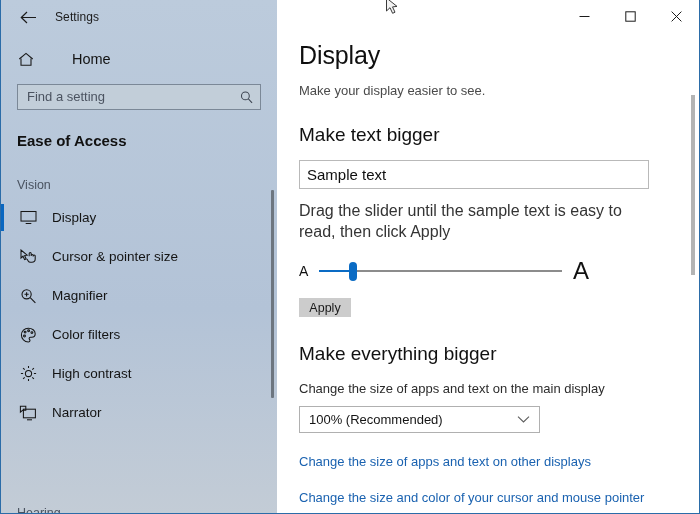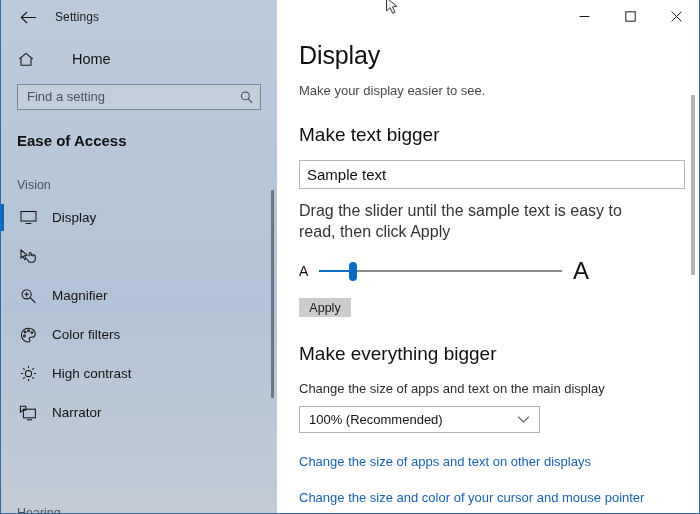--- a/index.html
+++ b/index.html
@@ -220,21 +220,21 @@
 
   .subhead {
     font-size: 19px;
     color: #111111;
     margin: 26px 0 0 0;
     font-weight: normal;
   }
 
   .sample-box {
     margin-top: 14px;
-    width: 386px;
+    width: 350px;
     height: 29px;
     border: 1px solid #b9b9b9;
     box-sizing: border-box;
     display: flex;
     align-items: center;
     background: #ffffff;
   }
   .sample-text {
     font-size: 15px;
     color: #0f0f0f;
@@ -404,20 +404,21 @@
         <span class="nav-label">Display</span>
       </div>
 
       <div class="nav-item">
         <span class="nav-icon">
           <svg width="18" height="16" viewBox="0 0 18 16" fill="none" stroke="currentColor" stroke-width="1.05">
             <path d="M2 1 L2 9 L4 7.2 L5.6 10.6 L7.2 9.9 L5.6 6.6 L8.2 6.2 Z"></path>
             <path d="M10.2 7.2 V4.4 a1 1 0 0 1 2 0 V7 M12.2 6.4 a1 1 0 0 1 2 0 V7.4 M14.2 6.9 a1 1 0 0 1 2 0 V10 a3.3 3.3 0 0 1 -3.3 3.3 h-1.5 a2.6 2.6 0 0 1 -2.2 -1.4 L8 10"></path>
           </svg>
         </span>
+        <span class="nav-label">Cursor &amp; pointer size</span>
       </div>
 
       <div class="nav-item">
         <span class="nav-icon">
           <svg width="17" height="16" viewBox="0 0 17 16" fill="none" stroke="currentColor" stroke-width="1.1">
             <circle cx="6.6" cy="6.3" r="4.6"></circle>
             <path d="M10.2 9.7 L15.4 14.8"></path>
             <path d="M4.5 6.3 H8.7 M6.6 4.2 V8.4"></path>
           </svg>
         </span>

